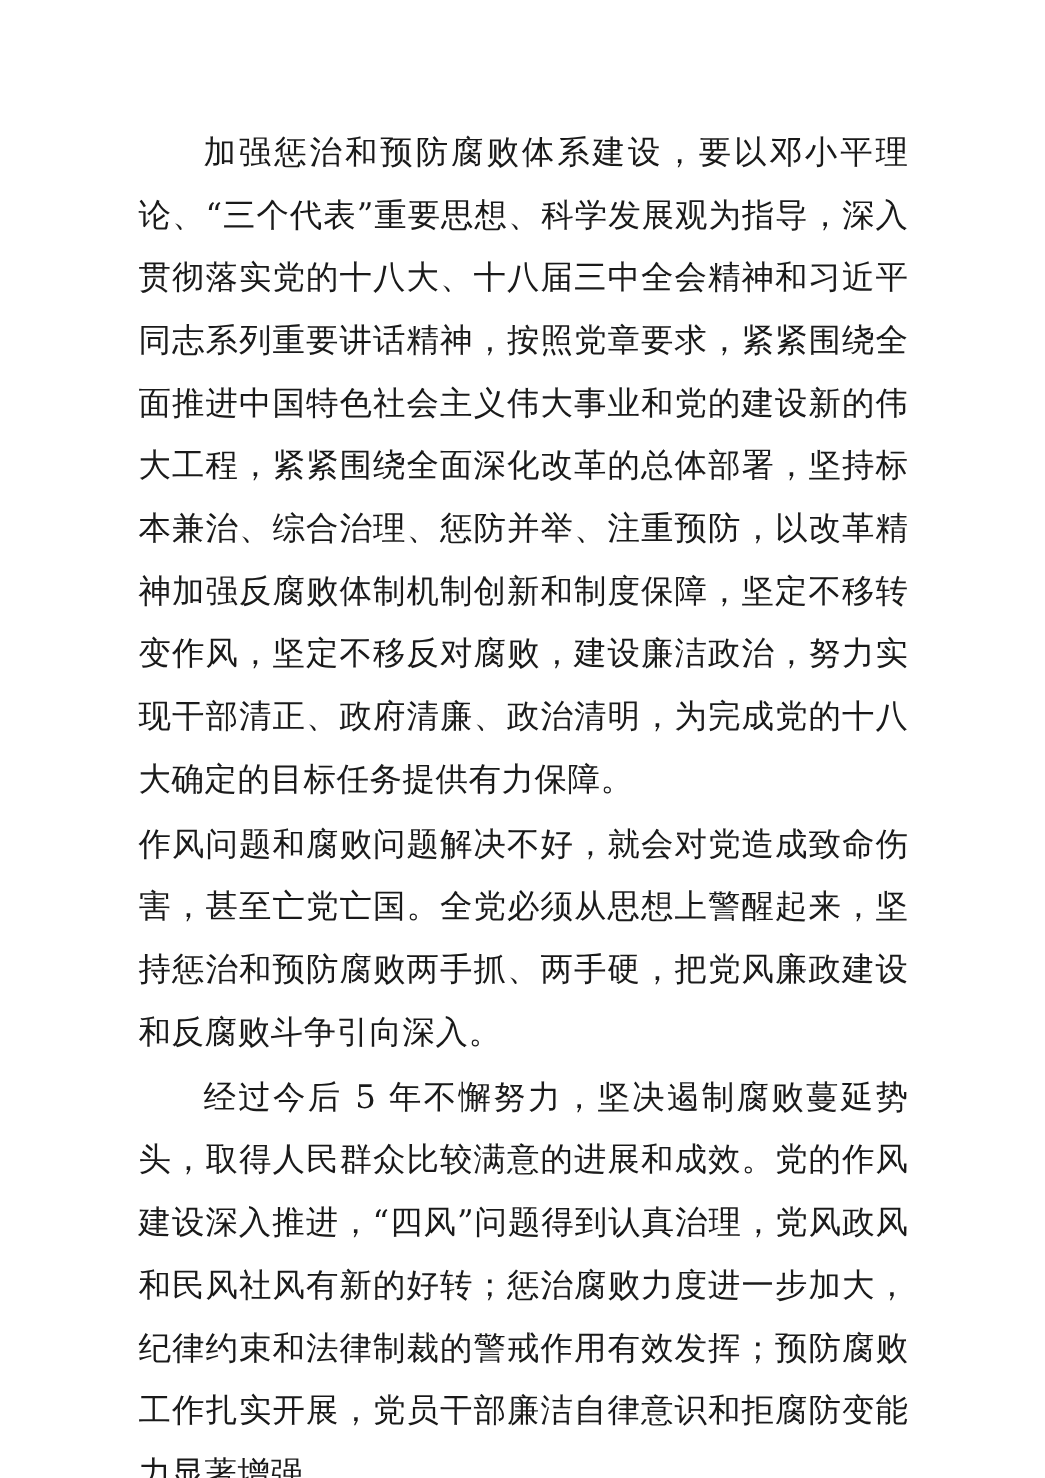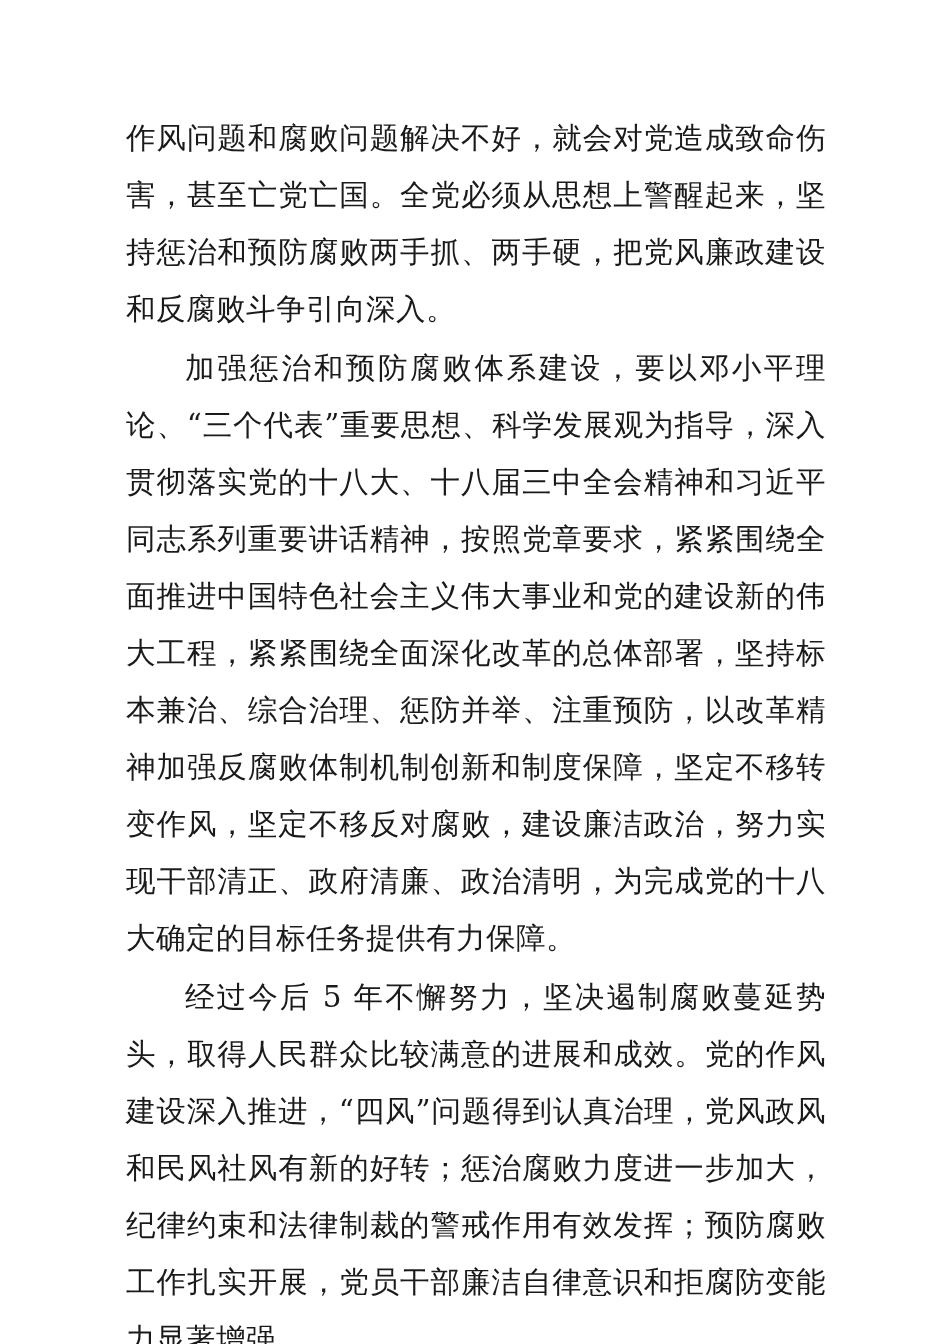--- a/index.html
+++ b/index.html
@@ -38,18 +38,18 @@
   }
   p.indent {
     text-indent: 59px;
   }
 </style>
 </head>
 <body>
 
 <div class="page">
   <div class="doc-body">
+    <p class="para indent">加强惩治和预防腐败体系建设，要以邓小平理论、“三个代表”重要思想、科学发展观为指导，深入贯彻落实党的十八大、十八届三中全会精神和习近平同志系列重要讲话精神，按照党章要求，紧紧围绕全面推进中国特色社会主义伟大事业和党的建设新的伟大工程，紧紧围绕全面深化改革的总体部署，坚持标本兼治、综合治理、惩防并举、注重预防，以改革精神加强反腐败体制机制创新和制度保障，坚定不移转变作风，坚定不移反对腐败，建设廉洁政治，努力实现干部清正、政府清廉、政治清明，为完成党的十八大确定的目标任务提供有力保障。</p>
     <p class="para">作风问题和腐败问题解决不好，就会对党造成致命伤害，甚至亡党亡国。全党必须从思想上警醒起来，坚持惩治和预防腐败两手抓、两手硬，把党风廉政建设和反腐败斗争引向深入。</p>
-    <p class="para indent">加强惩治和预防腐败体系建设，要以邓小平理论、“三个代表”重要思想、科学发展观为指导，深入贯彻落实党的十八大、十八届三中全会精神和习近平同志系列重要讲话精神，按照党章要求，紧紧围绕全面推进中国特色社会主义伟大事业和党的建设新的伟大工程，紧紧围绕全面深化改革的总体部署，坚持标本兼治、综合治理、惩防并举、注重预防，以改革精神加强反腐败体制机制创新和制度保障，坚定不移转变作风，坚定不移反对腐败，建设廉洁政治，努力实现干部清正、政府清廉、政治清明，为完成党的十八大确定的目标任务提供有力保障。</p>
     <p class="para indent">经过今后 5 年不懈努力，坚决遏制腐败蔓延势头，取得人民群众比较满意的进展和成效。党的作风建设深入推进，“四风”问题得到认真治理，党风政风和民风社风有新的好转；惩治腐败力度进一步加大，纪律约束和法律制裁的警戒作用有效发挥；预防腐败工作扎实开展，党员干部廉洁自律意识和拒腐防变能力显著增强。</p>
 
   </div>
 </div>
 
 </body></html>

